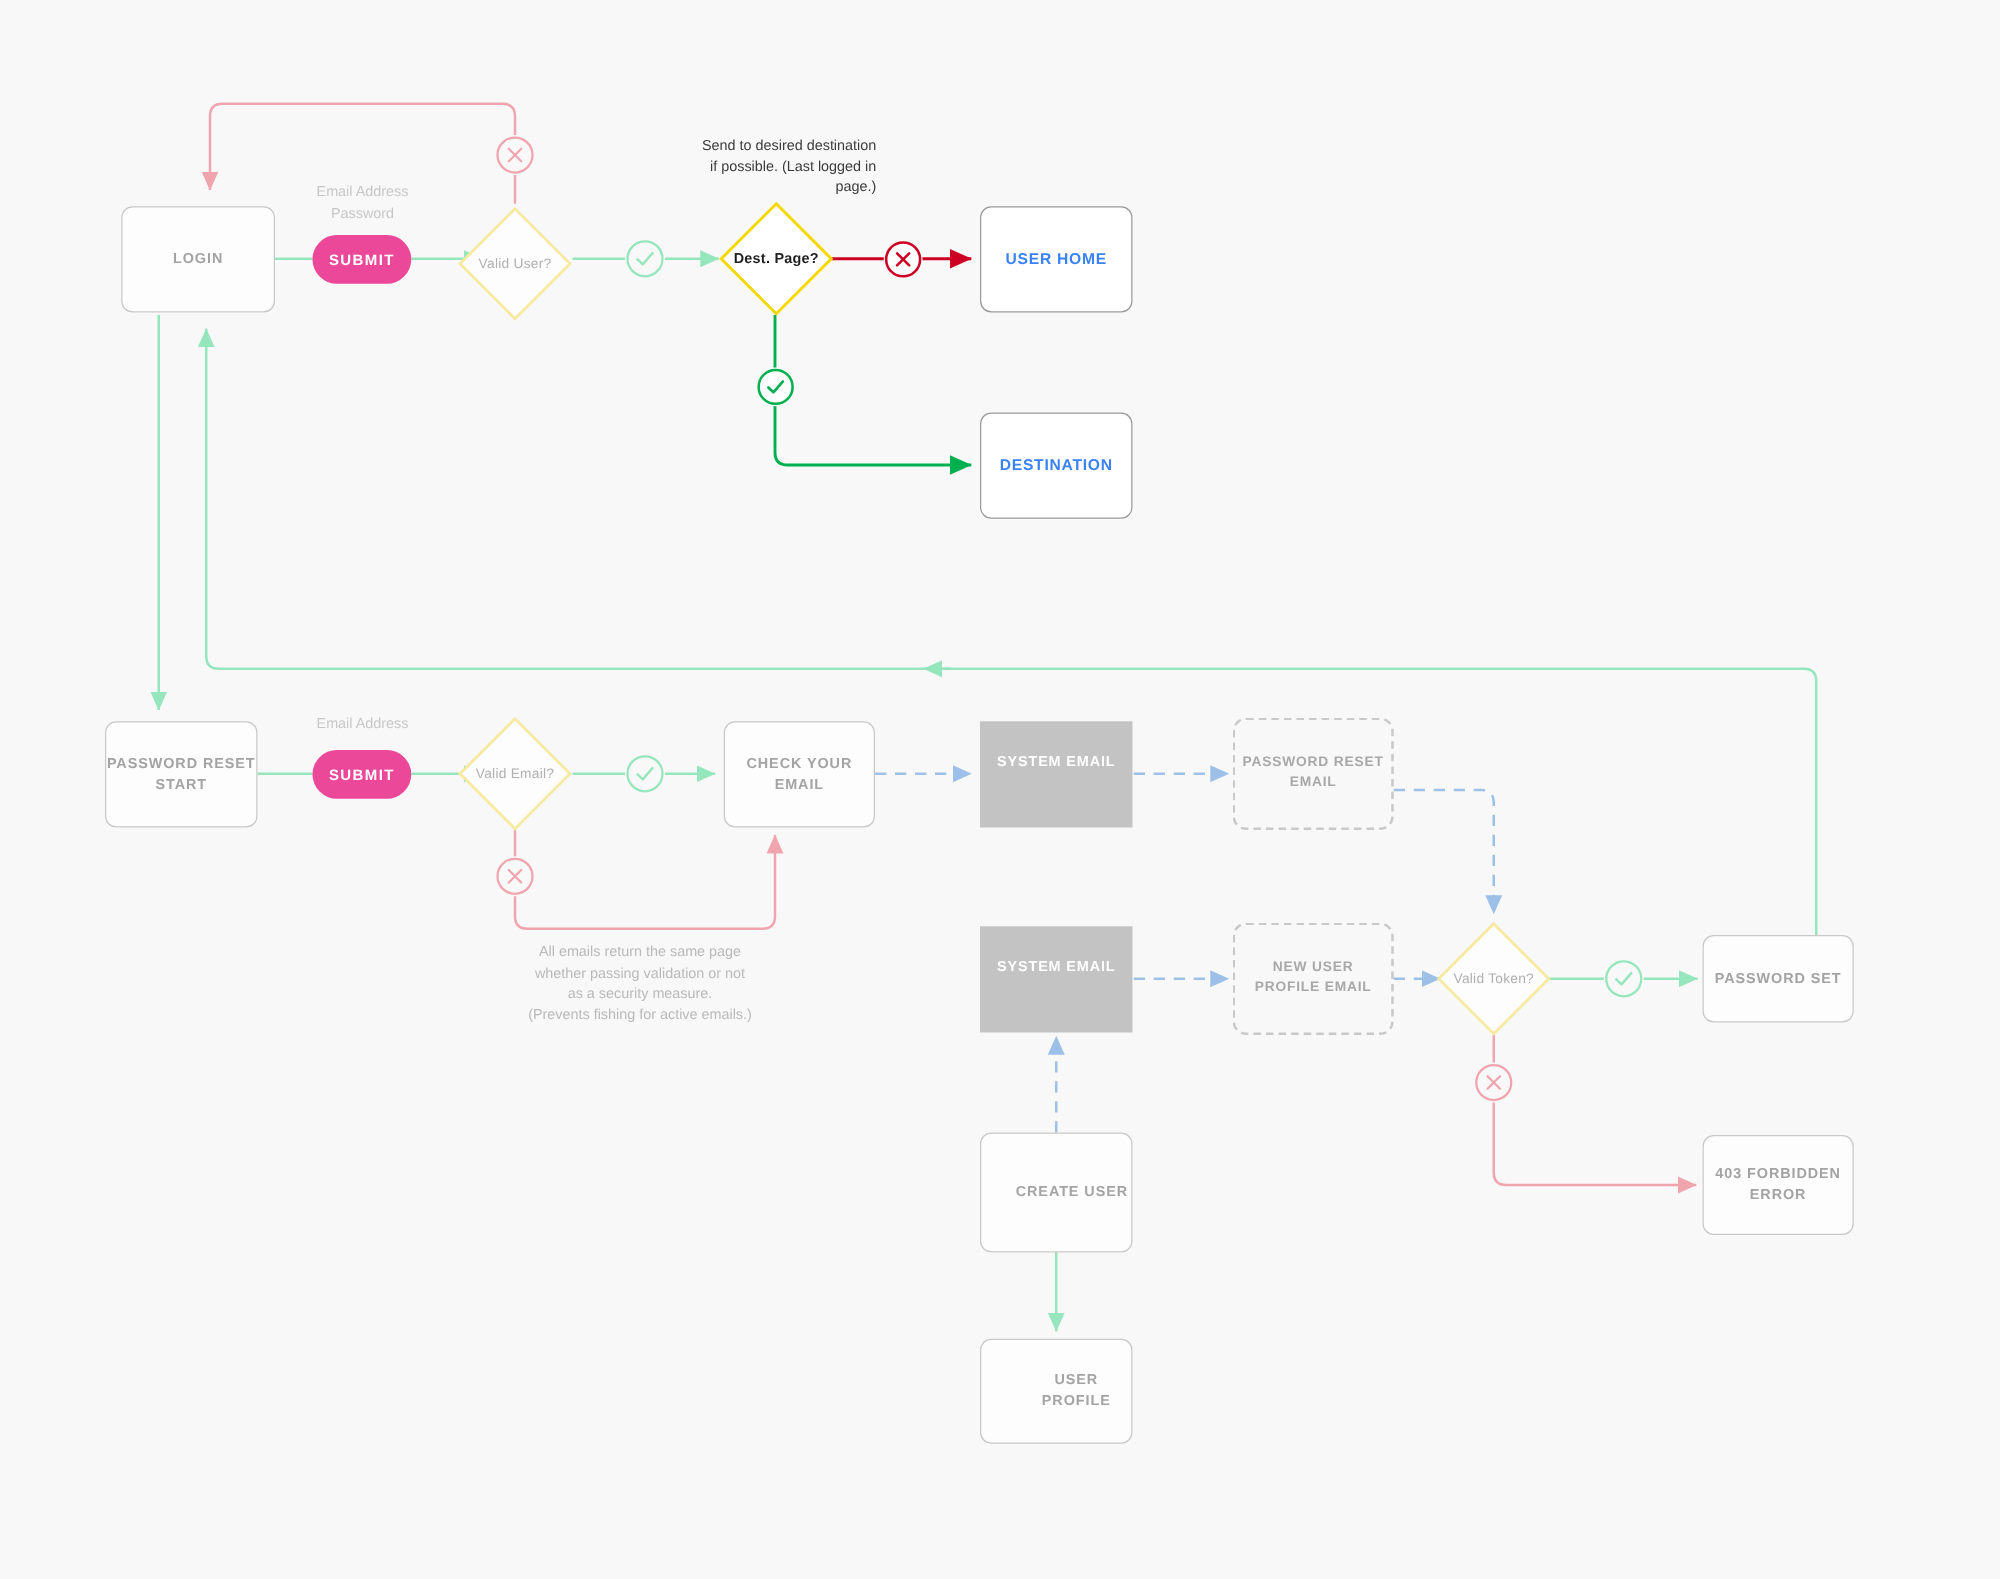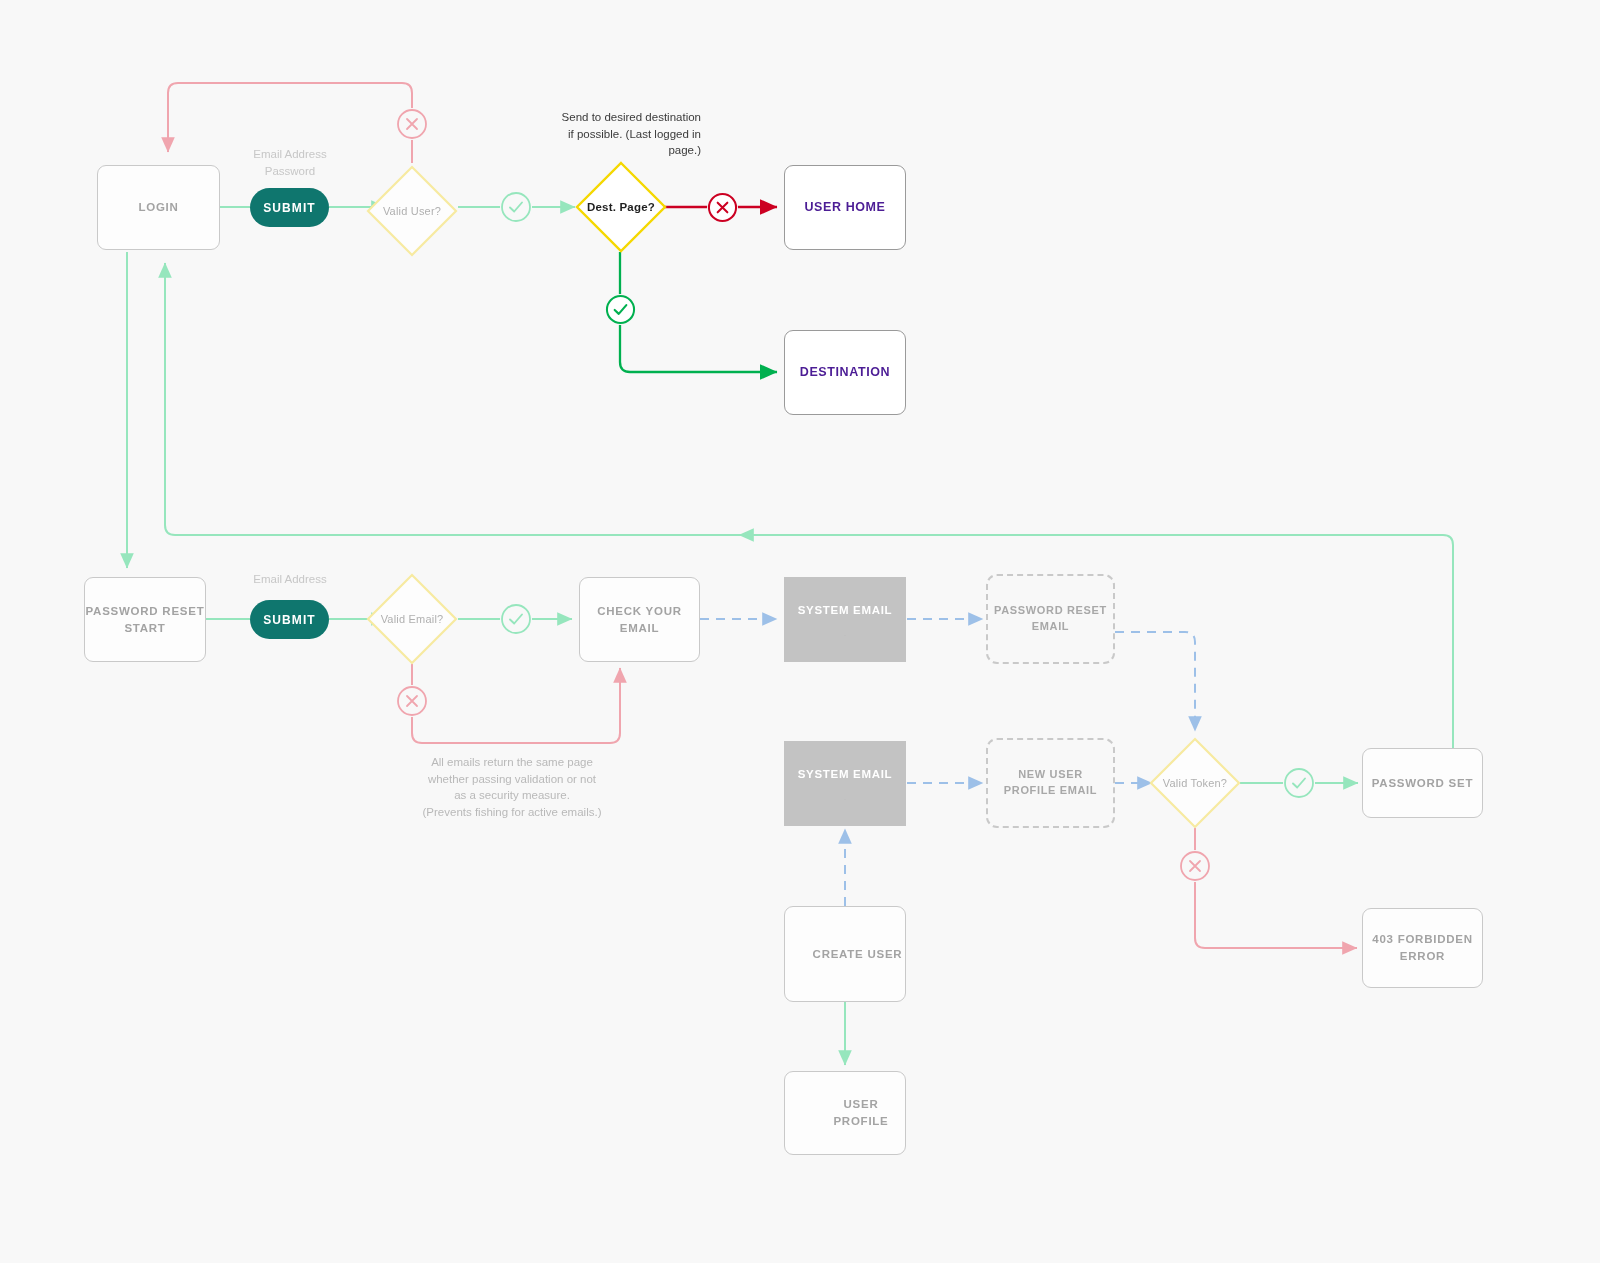--- a/index.html
+++ b/index.html
@@ -23,21 +23,21 @@
     border-radius:9px;
     color:#a3a3a3;
     font-size:11.5px;
     font-weight:600;
     letter-spacing:.75px;
     line-height:1.45;
   }
   .box.strong{
     background:#ffffff;
     border:1px solid #9a9a9a;
-    color:#4c1d95;
+    color:#3b82f6;
     font-size:12.5px;
     font-weight:700;
     letter-spacing:.6px;
   }
   .box.email-dark{
     background:#c3c3c3;
     border:none;
     border-radius:0;
     color:#ffffff;
     font-size:11.5px;
@@ -52,21 +52,21 @@
     background:transparent;
     border:2px dashed #c9c9c9;
     border-radius:11px;
     color:#a8a8a8;
     font-size:11px;
     font-weight:600;
     letter-spacing:.65px;
   }
 
   .pill{
-    background:#0f766e;
+    background:#ec4899;
     border-radius:30px;
     color:#ffffff;
     font-size:12px;
     font-weight:700;
     letter-spacing:1.1px;
   }
 
   
   .diamond{position:absolute;}
   .diamond .dshape{

